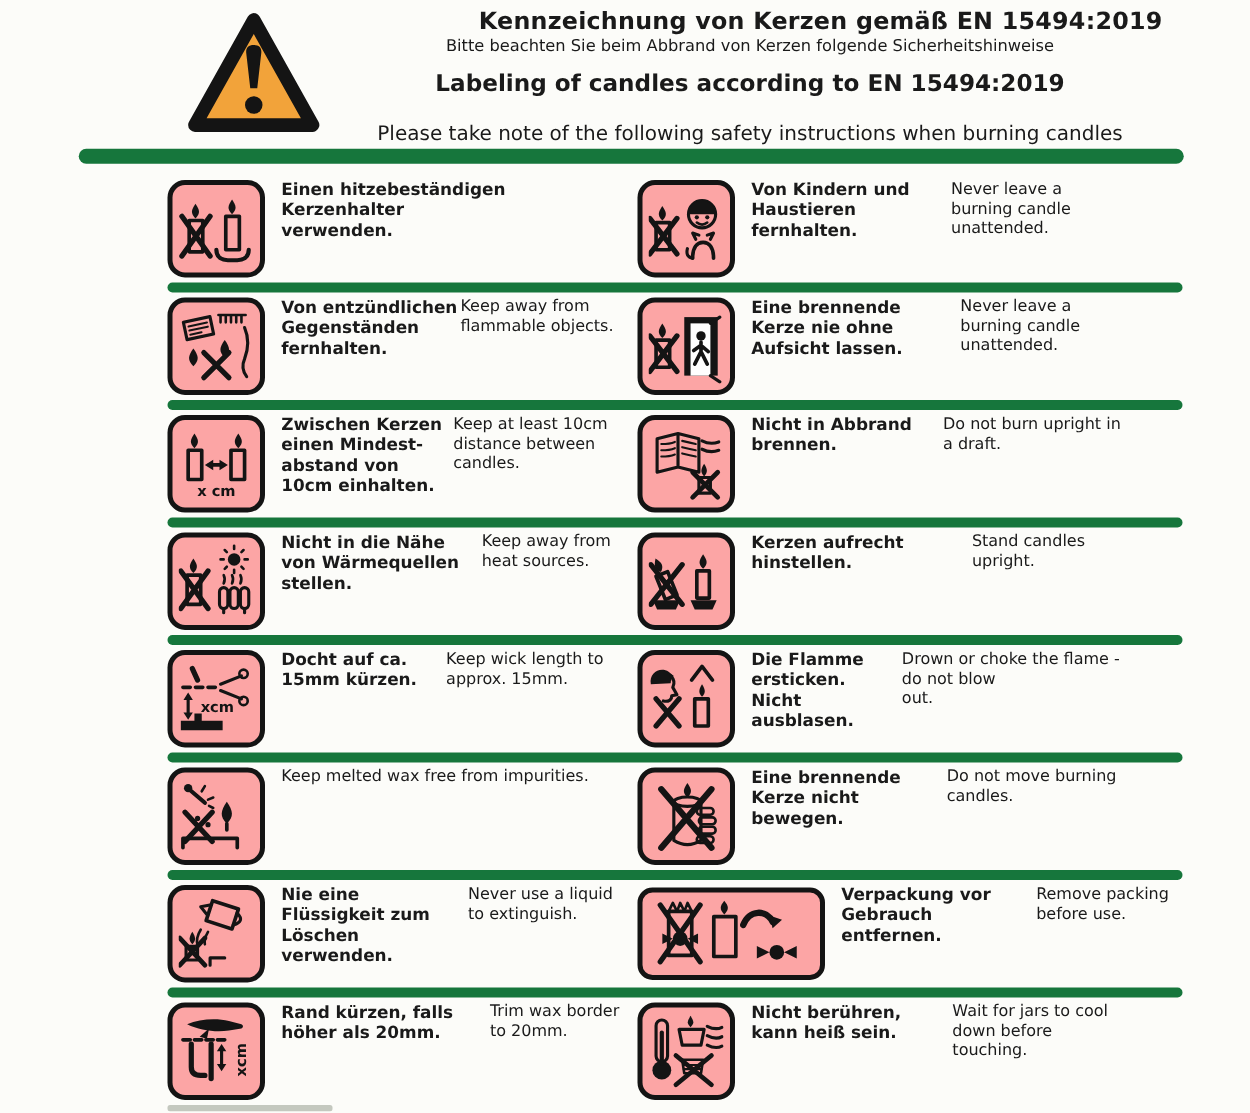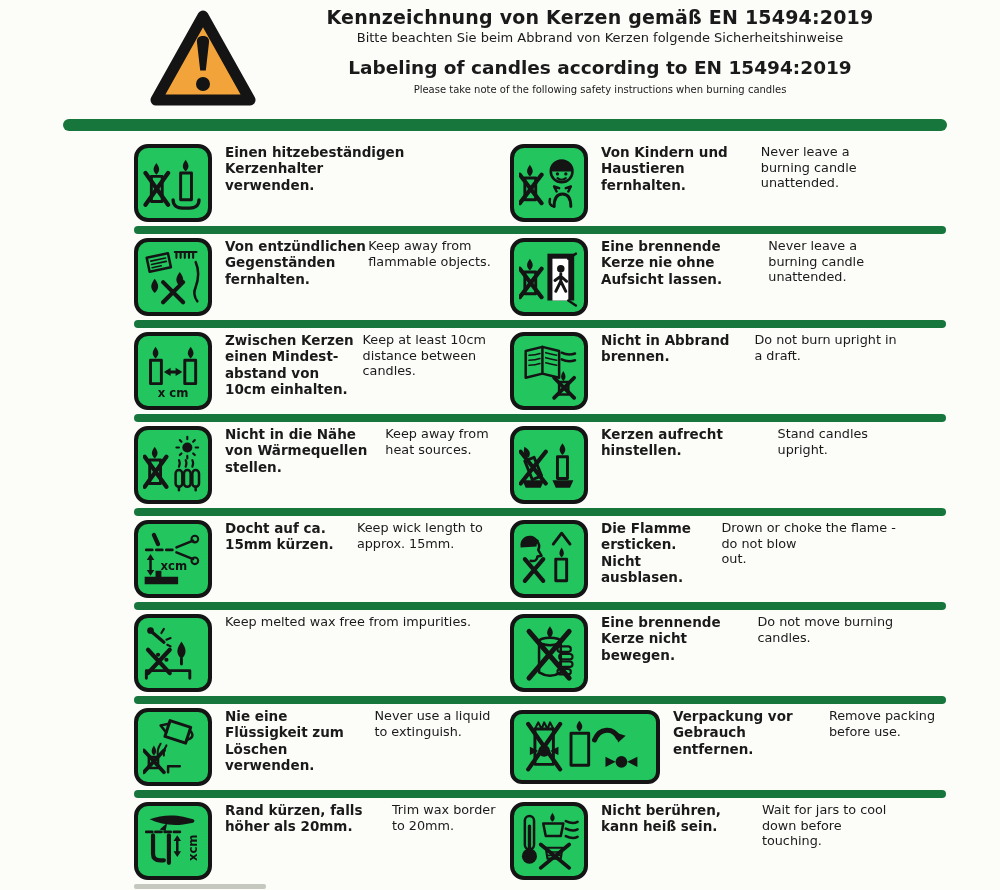--- a/index.html
+++ b/index.html
@@ -6,38 +6,38 @@
   body{
     width:1000px;height:890px;position:relative;overflow:hidden;
     background:#fcfcf9;
     font-family:"DejaVu Sans","Liberation Sans",sans-serif;
     color:#1a1a1a;
   }
   
   .header{position:absolute;left:0;top:0;width:1000px;height:119px;}
   .warn{position:absolute;left:148px;top:6px;width:110px;height:104px;}
   .htext{position:absolute;left:270px;top:6px;width:660px;text-align:center;}
-  .t-de{font-size:19px;font-weight:700;letter-spacing:.2px;}
+  .t-de{font-size:19px;font-weight:700;letter-spacing:.2px;text-align:right;}
   .s-de{font-size:13px;margin-top:2px;}
   .t-en{font-size:18.5px;font-weight:700;margin-top:12px;}
-  .s-en{font-size:10px;margin-top:6px;}
+  .s-en{font-size:16px;margin-top:19px;}
   
   .bar-top{position:absolute;left:63px;top:119px;width:884px;height:12px;
     background:#16763c;border-radius:6px;}
   .divider{height:8px;margin:0 0 0 134px;width:812px;background:#16763c;border-radius:4px;}
   .frag{position:absolute;left:134px;top:884px;width:132px;height:5px;background:#c4c8bf;border-radius:2px;}
   
   .rows{position:absolute;left:0;top:140px;width:1000px;}
   .row{height:86px;display:flex;align-items:center;}
   .cell{display:flex;align-items:center;gap:13px;}
   .cell.left{margin-left:134px;width:366px;flex:0 0 auto;}
   .cell.right{margin-left:10px;flex:1 1 auto;}
   .iconbox{
     flex:0 0 auto;width:78px;height:78px;box-sizing:border-box;
-    border:4px solid #141414;border-radius:14px;background:#22c55e;
+    border:4px solid #141414;border-radius:14px;background:#fca5a5;
     display:flex;align-items:center;justify-content:center;
   }
   .iconbox.wide{width:150px;height:74px;border-radius:12px;}
   .iconbox svg{width:86%;height:86%;}
   .iconbox.wide svg{width:92%;height:84%;}
   .txt{height:80px;display:flex;flex-direction:row;justify-content:space-between;
     padding-top:1px;box-sizing:border-box;}
   .cell.left .txt{width:272px;}
   .cell.right .txt{width:300px;}
   .de{font-size:13.5px;font-weight:700;line-height:1.22;white-space:pre-line;}

